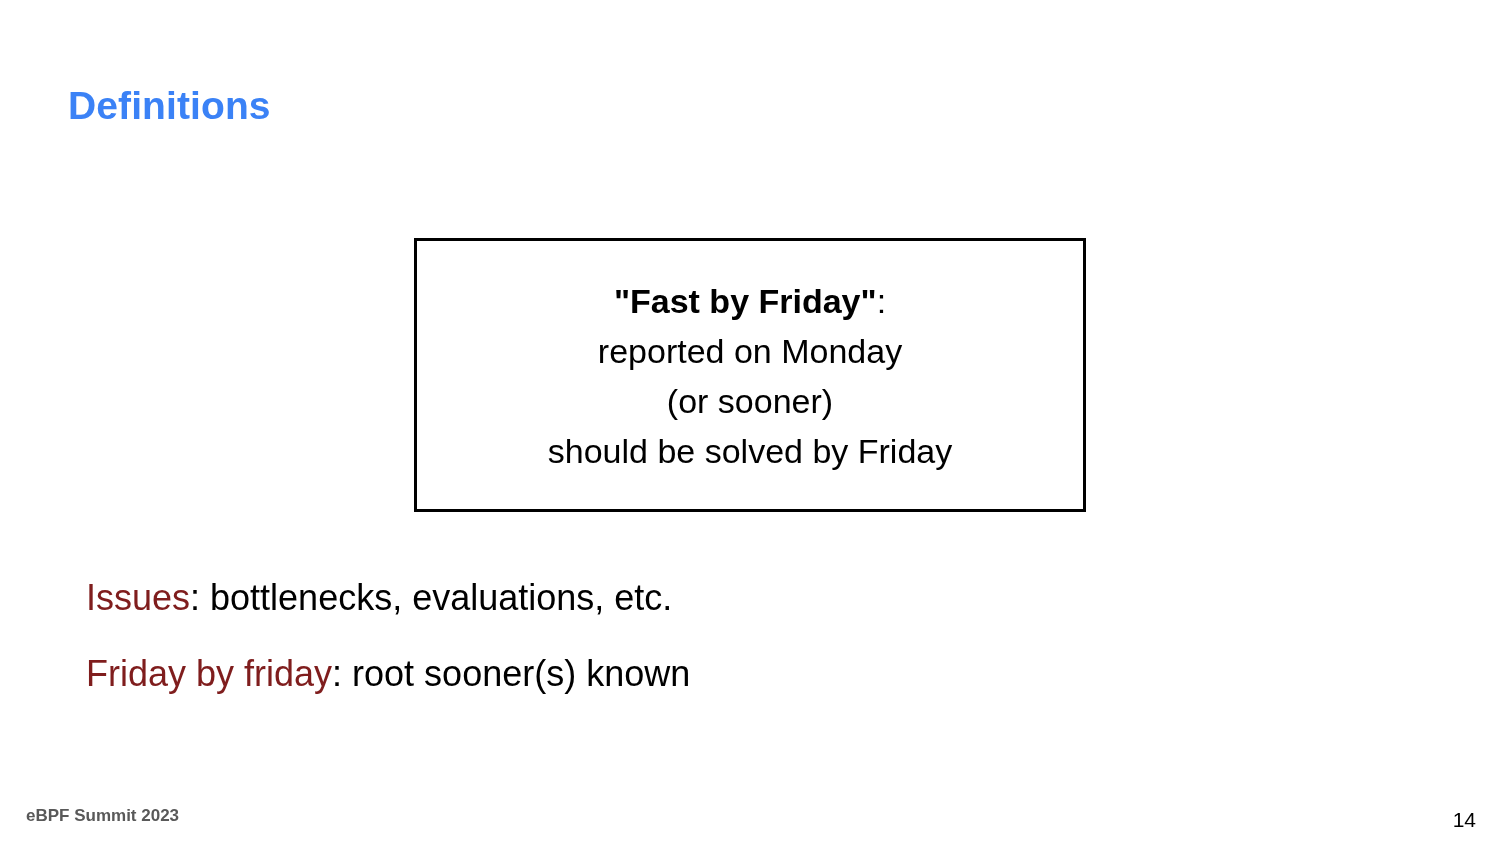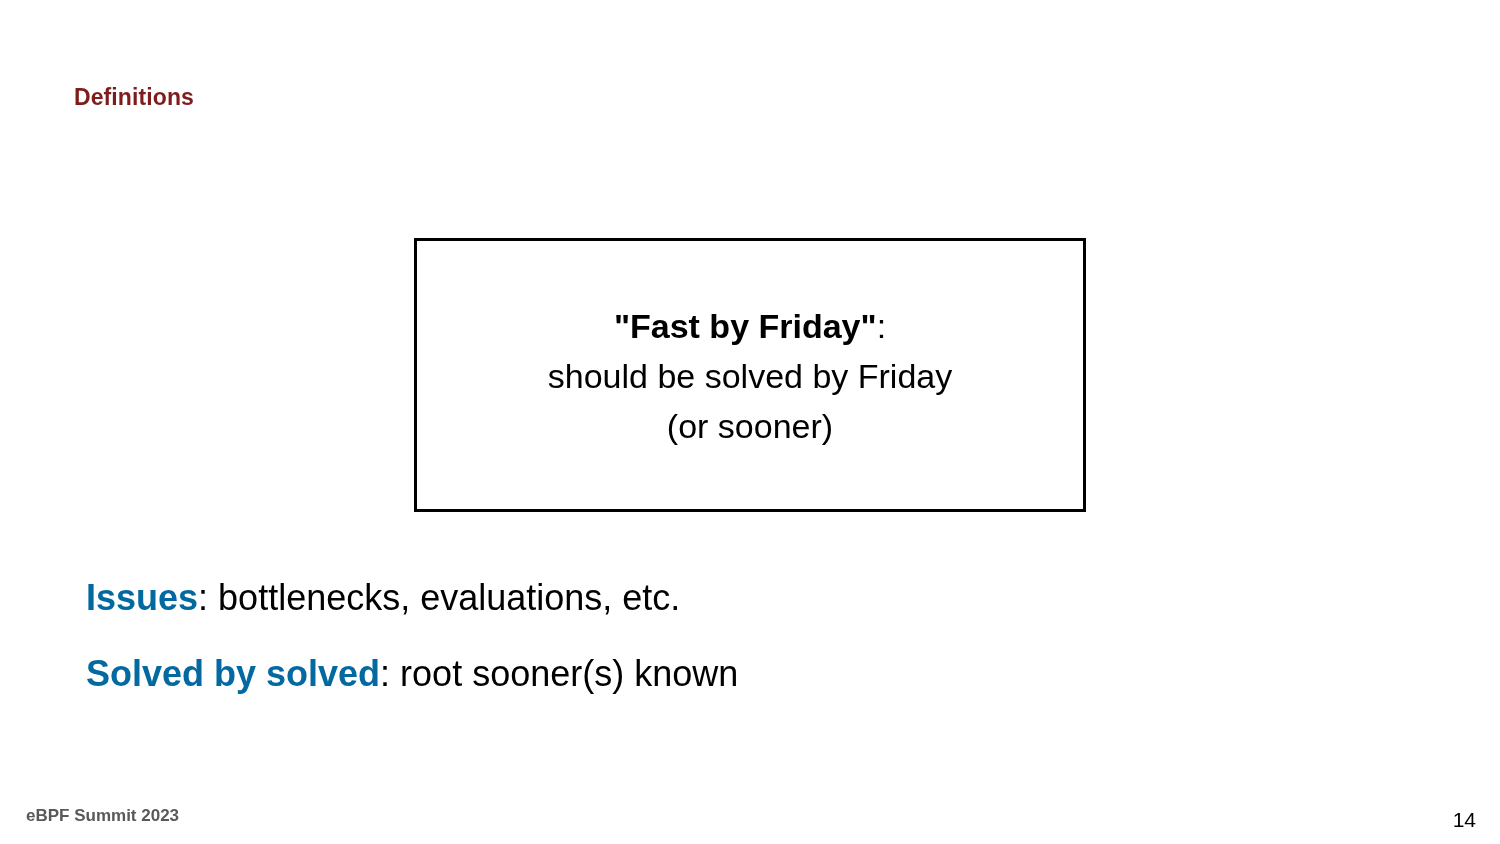--- a/index.html
+++ b/index.html
@@ -19,26 +19,26 @@
 
   .slide {
     position: absolute;
     inset: 0;
     background: #ffffff;
   }
 
   
   .slide-title {
     position: absolute;
-    left: 74px;
+    left: 68px;
     top: 84px;
-    font-size: 23px;
+    font-size: 39px;
     font-weight: bold;
     letter-spacing: 0.1px;
-    color: #7f1d1d;
+    color: #3b82f6;
     white-space: nowrap;
   }
 
   
   .definition-box {
     position: absolute;
     left: 414px;
     top: 238px;
     width: 672px;
     height: 274px;
@@ -68,22 +68,21 @@
   
   .statement {
     position: absolute;
     left: 86px;
     font-size: 36px;
     line-height: 42px;
     white-space: nowrap;
     color: #000000;
   }
   .statement .term {
-    color: #0369a1;
-    font-weight: bold;
+    color: #7f1d1d;
   }
   #statement-issues { top: 577px; }
   #statement-solved { top: 653px; }
 
   
   .footer-left {
     position: absolute;
     left: 26px;
     top: 806px;
     display: flex;
@@ -112,27 +111,28 @@
 </style>
 </head>
 <body>
 
 <div class="slide">
 
   <div class="slide-title">Definitions</div>
 
   <div class="definition-box">
     <div class="definition-line headline"><span class="term">"Fast by Friday"</span><span>:</span></div>
+    <div class="definition-line">reported on Monday</div>
+    <div class="definition-line">(or sooner)</div>
     <div class="definition-line">should be solved by Friday</div>
-    <div class="definition-line">(or sooner)</div>
   </div>
 
   <div class="statement" id="statement-issues"><span class="term">Issues</span><span>: bottlenecks, evaluations, etc.</span></div>
 
-  <div class="statement" id="statement-solved"><span class="term">Solved by solved</span><span>: root sooner(s) known</span></div>
+  <div class="statement" id="statement-solved"><span class="term">Friday by friday</span><span>: root sooner(s) known</span></div>
 
   <div class="footer-left">
     <span class="footer-brand">eBPF Summit 2023</span>
   </div>
 
   <div class="page-number">14</div>
 
 </div>
 
 </body></html>

